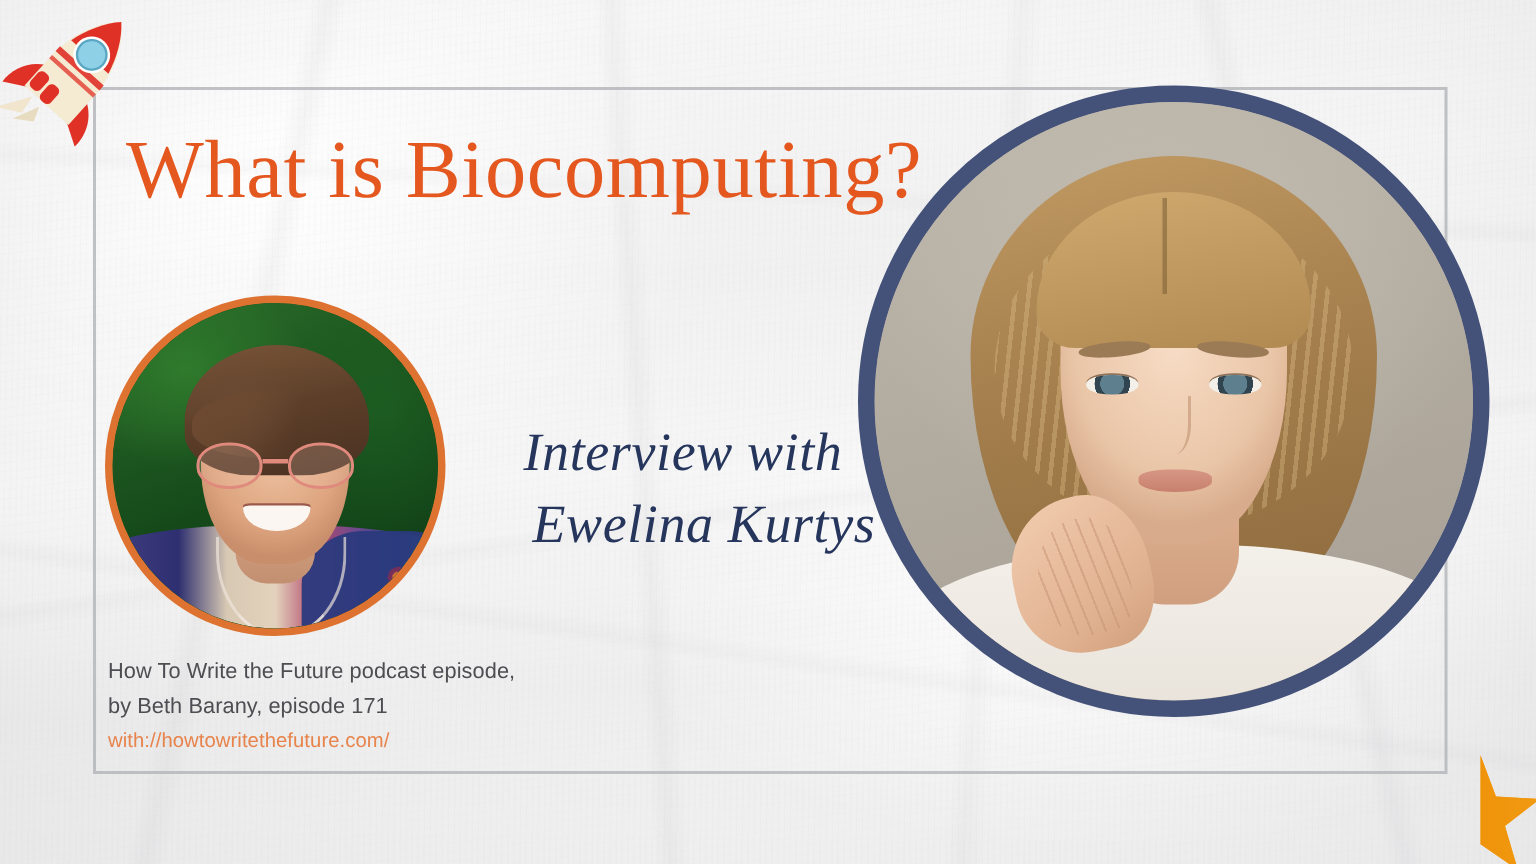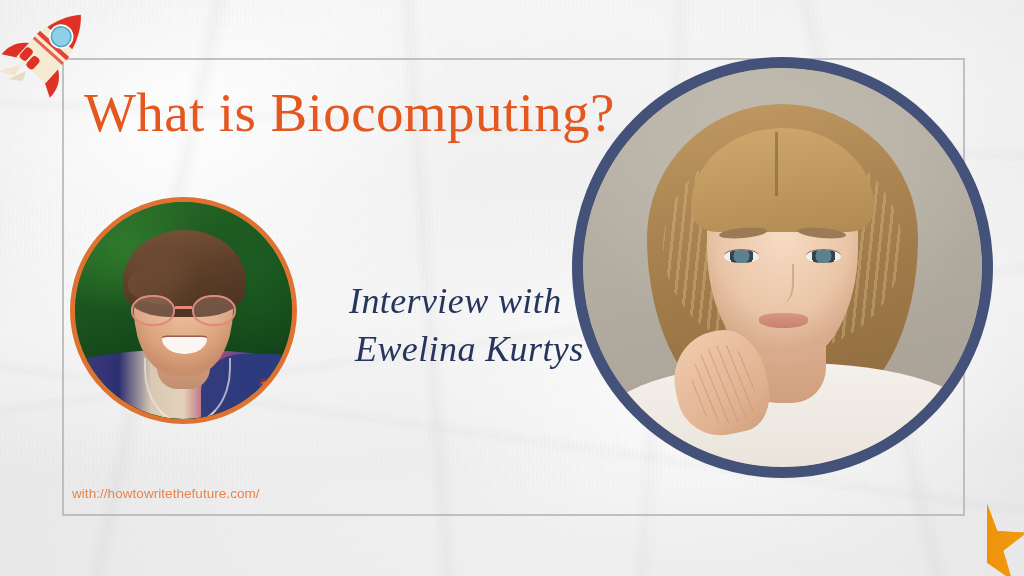--- a/index.html
+++ b/index.html
@@ -336,20 +336,24 @@
 
   <div class="frame"></div>
 
   <div class="title">What is Biocomputing?</div>
 
   <div class="subtitle">
     <span class="line line1">Interview with</span>
     <span class="line line2">Ewelina Kurtys</span>
   </div>
 
+  <div class="credit">
+    <span class="line">How To Write the Future podcast episode,</span>
+    <span class="line">by Beth Barany, episode 171</span>
+  </div>
   <div class="url">with://howtowritethefuture.com/</div>
 
   <div class="portrait portrait-host">
     <div class="host-art">
       <div class="host-bg"></div>
       <div class="host-shoulders"></div>
       <div class="host-shoulder-pattern"></div>
       <div class="host-neck"></div>
       <div class="host-necklace"></div>
       <div class="host-face"></div>

